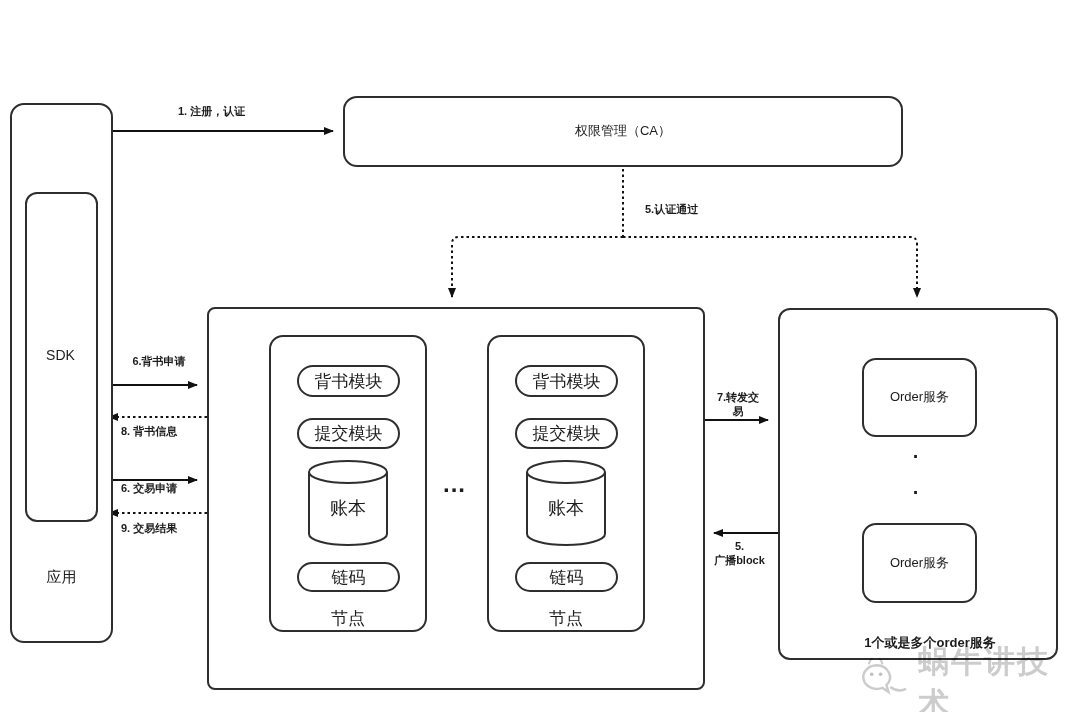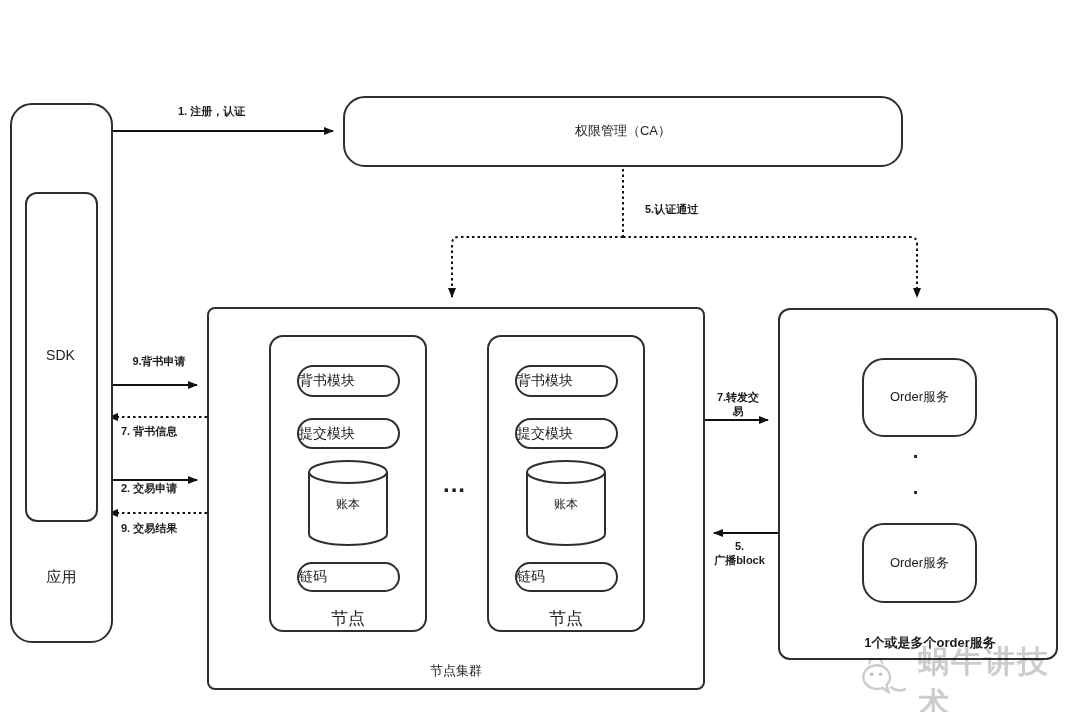--- a/index.html
+++ b/index.html
@@ -1,29 +1,29 @@
 <!DOCTYPE html>
 <html><head>
 <meta charset="utf-8">
 <style>
   html,body{margin:0;padding:0;background:#fff;}
   #stage{
     position:relative;width:1080px;height:712px;background:#ffffff;
     font-family:"Liberation Sans","DejaVu Sans",sans-serif;color:#1c1c1c;overflow:hidden;
   }
-  .box{position:absolute;border:2px solid #2e2e2e;border-radius:22px;background:#fff;box-sizing:border-box;}
+  .box{position:absolute;border:2px solid #2e2e2e;border-radius:14px;background:#fff;box-sizing:border-box;}
   .pill{position:absolute;border:2px solid #2e2e2e;border-radius:16px;background:#fff;box-sizing:border-box;
-        display:flex;align-items:center;justify-content:flex-start;font-size:14px;}
+        display:flex;align-items:center;justify-content:center;font-size:17px;}
   .lbl{position:absolute;font-size:13px;line-height:1.25;}
   .arrow-lbl{position:absolute;font-size:11px;font-weight:bold;line-height:1.3;}
   .center{text-align:center;}
   .wrap{word-break:break-all;white-space:pre-line;}
   svg.overlay{position:absolute;left:0;top:0;pointer-events:none;}
   .node-title{position:absolute;left:0;right:0;text-align:center;font-size:17px;}
-  .cyl-label{position:absolute;left:0;right:0;top:36px;text-align:center;font-size:12px;}
+  .cyl-label{position:absolute;left:0;right:0;top:36px;text-align:center;font-size:18px;}
   .h-ellipsis{position:absolute;font-size:24px;font-weight:bold;letter-spacing:1px;}
   .v-dots{position:absolute;writing-mode:vertical-lr;text-orientation:upright;
           font-size:20px;font-weight:900;letter-spacing:14px;line-height:1;}
   .caption{position:absolute;font-size:13px;font-weight:bold;text-align:center;}
   .watermark{position:absolute;display:flex;align-items:center;gap:4px;color:rgba(0,0,0,0.20);}
   .watermark .wm-text{font-size:31px;font-weight:bold;letter-spacing:2px;}
 </style>
 </head>
 <body>
 
@@ -60,27 +60,26 @@
 
   <div class="box" style="left:25px;top:192px;width:73px;height:330px;border-radius:12px;"></div>
   <div class="lbl center" style="left:25px;top:347px;width:71px;font-size:14px;">SDK</div>
 
   <div class="box" style="left:343px;top:96px;width:560px;height:71px;display:flex;align-items:center;justify-content:center;">
     <span class="lbl" style="position:static;">权限管理（CA）</span>
   </div>
 
   <div class="arrow-lbl" style="left:178px;top:104px;">1. 注册，认证</div>
   <div class="arrow-lbl" style="left:645px;top:202px;">5.认证通过</div>
-  <div class="arrow-lbl center wrap" style="left:128px;top:354px;width:62px;">9.背书申请</div>
-  <div class="arrow-lbl" style="left:121px;top:424px;">7. 背书信息</div>
-  <div class="arrow-lbl" style="left:121px;top:481px;">2. 交易申请</div>
+  <div class="arrow-lbl center wrap" style="left:128px;top:354px;width:62px;">6.背书申请</div>
+  <div class="arrow-lbl" style="left:121px;top:424px;">8. 背书信息</div>
+  <div class="arrow-lbl" style="left:121px;top:481px;">6. 交易申请</div>
   <div class="arrow-lbl" style="left:121px;top:521px;">9. 交易结果</div>
 
   <div class="box" style="left:207px;top:307px;width:498px;height:383px;border-radius:8px;"></div>
-  <div class="lbl center" style="left:207px;top:663px;width:498px;">节点集群</div>
 
   <div class="box" style="left:269px;top:335px;width:158px;height:297px;border-radius:14px;">
     <div class="pill" style="left:26px;top:28px;width:103px;height:32px;">
         <span>背书模块</span>
       </div>
     <div class="pill" style="left:26px;top:81px;width:103px;height:31px;">
         <span>提交模块</span>
       </div>
     <div style="position:absolute;left:37px;top:123px;width:80px;height:86px;">
       <svg width="80" height="86" viewBox="0 0 80 86">

